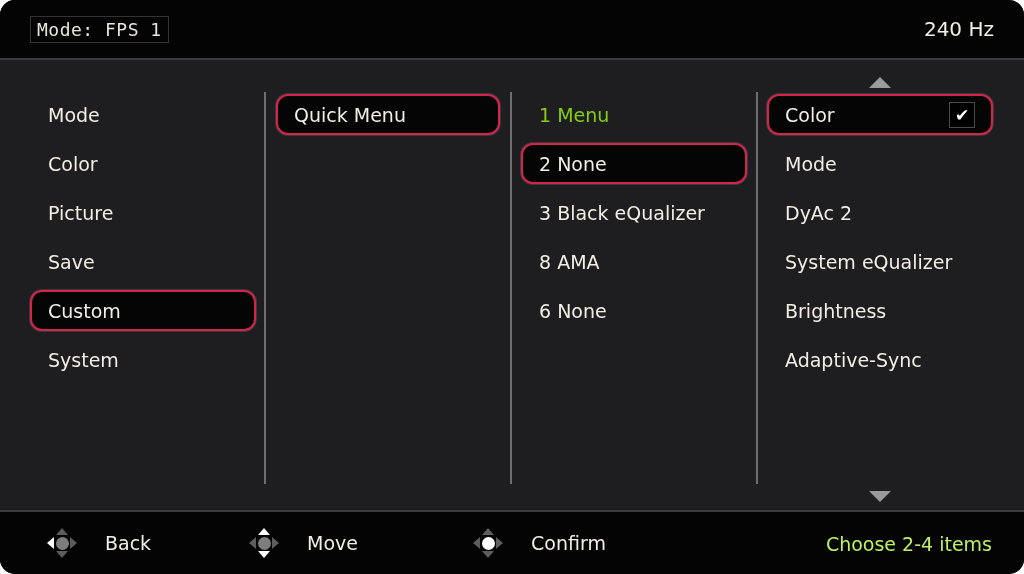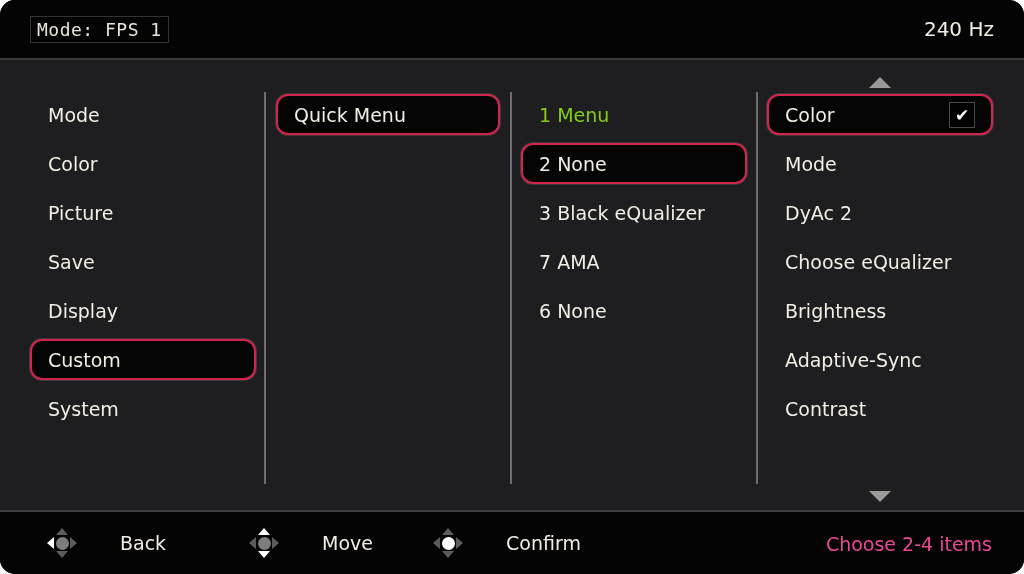--- a/index.html
+++ b/index.html
@@ -65,27 +65,27 @@
   }
   .scroll-up   { top:-17px;  border-bottom:11px solid #9a9a9a; }
   .scroll-down { bottom:8px; border-top:11px solid #9a9a9a; }
   
   .footer {
     position:absolute; left:0; bottom:0; right:0; height:62px;
     background:#040404;
   }
   .navgroup {
     position:absolute; top:0; height:62px;
-    display:flex; align-items:center; gap:42px;
-  }
-  .g-back { left:46px; } .g-move { left:248px; } .g-confirm { left:432px;text-align:right; }
+    display:flex; align-items:center; gap:27px;
+  }
+  .g-back { left:46px; } .g-move { left:248px; } .g-confirm { left:472px;text-align:right; }
   .navlabel { font-size:19px; color:#f2eee4; }
   .note {
     position:absolute; right:32px; top:0; height:63px;
-    display:flex; align-items:center; font-size:19px; color:#ec4899;
+    display:flex; align-items:center; font-size:19px; color:#bef264;
   }
   
   .joy { position:relative; width:32px; height:32px; flex:0 0 32px; }
   .jc {
     position:absolute; left:10px; top:10px; width:13px; height:13px;
     border-radius:50%; background:#7d7d7d;
   }
   .jc.bright { background:#ffffff; }
   .ja { position:absolute; width:0; height:0; }
   .ja.up {
@@ -125,49 +125,47 @@
   <div class="main">
     <div class="divider d1"></div>
     <div class="divider d2"></div>
     <div class="divider d3"></div>
 
     <div class="col col1">
       <div class="row">Mode</div>
       <div class="row">Color</div>
       <div class="row">Picture</div>
       <div class="row">Save</div>
-      <div class="row">Display</div>
       <div class="row selected">Custom</div>
       <div class="row">System</div>
     </div>
 
     <div class="col col2">
       <div class="row selected">Quick Menu</div>
     </div>
 
     <div class="col col3">
       <div class="row disabled">1 Menu</div>
       <div class="row selected">2 None</div>
       <div class="row">3 Black eQualizer</div>
-      <div class="row">7 AMA</div>
+      <div class="row">8 AMA</div>
       <div class="row">6 None</div>
     </div>
 
     <div class="col col4">
       <div class="scroll-arrow scroll-up"></div>
       <div class="row selected">
         <span>Color</span>
         <span class="check">✔</span>
       </div>
       <div class="row">Mode</div>
       <div class="row">DyAc 2</div>
-      <div class="row">Choose eQualizer</div>
+      <div class="row">System eQualizer</div>
       <div class="row">Brightness</div>
       <div class="row">Adaptive-Sync</div>
-      <div class="row">Contrast</div>
       <div class="scroll-arrow scroll-down"></div>
     </div>
   </div>
 
   <div class="footer">
     <div class="navgroup g-back">
       <span class="joy">
         <span class="ja up"></span>
           <span class="ja down"></span>
         <span class="ja left bright"></span>

